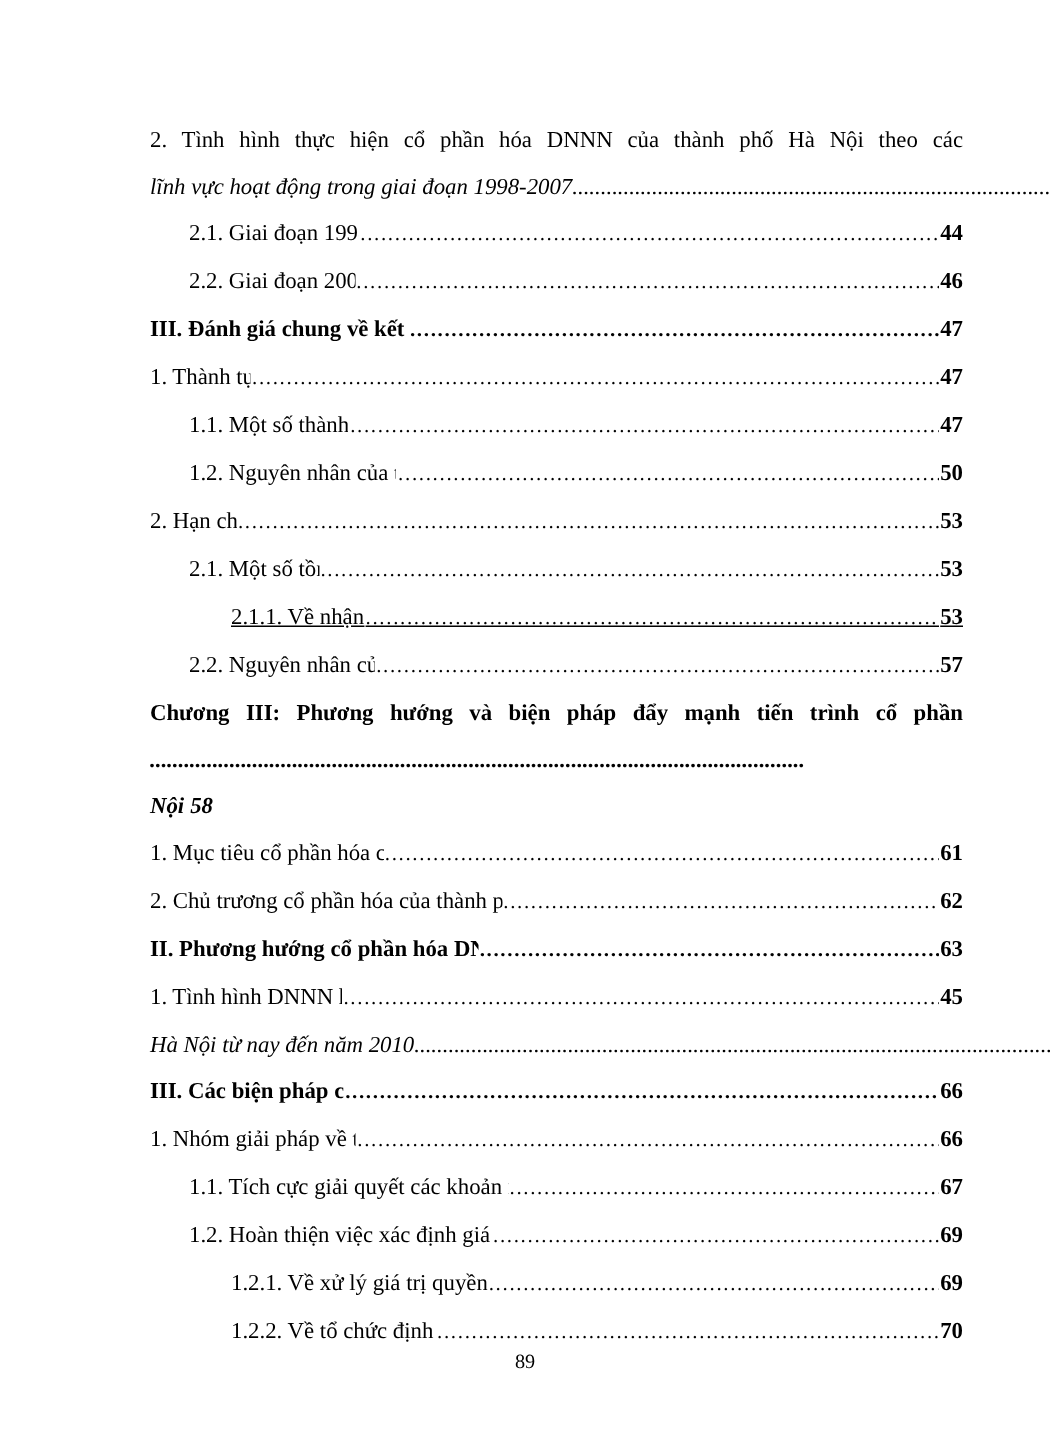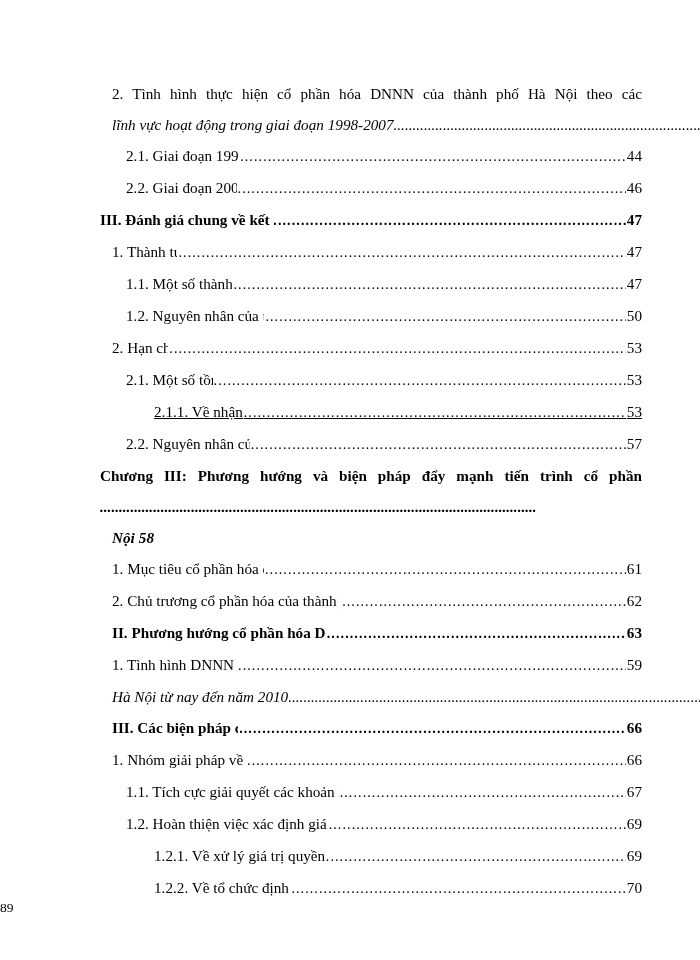--- a/index.html
+++ b/index.html
@@ -44,20 +44,21 @@
     white-space: nowrap;
     letter-spacing: 1.1px;
     font-size: 14px;
     padding: 0 1px;
     min-width: 6px;
   }
   .toc-entry .page-no {
     flex: 0 0 auto;
     text-align: right;
     padding-left: 1px;
+    font-weight: bold;
   }
   
   .toc-block {
     font-size: 15.2px;
     line-height: 31px;
   }
   .toc-block .line1 {
     display: block;
     text-align: justify;
     text-align-last: justify;
@@ -66,30 +67,30 @@
   .toc-block .line2 {
     display: flex;
     align-items: baseline;
     white-space: nowrap;
     font-style: italic;
   }
   .bold { font-weight: bold; }
   .ul { text-decoration: underline; }
 
   .i0 { margin-left: 0px; }
-  .i1 { margin-left: 12px; }
+  .i1 { margin-left: 0; }
   .i2 { margin-left: 26px; }
   .i3 { margin-left: 54px; }
 
   .footer {
     position: absolute;
     left: 0;
     right: 0;
     top: 900px;
-    text-align: left;
+    text-align: center;
     font-size: 13.5px;
     font-family: "Liberation Serif", serif;
   }
 </style>
 </head>
 <body>
 
 <div class="page">
   <div class="toc" id="toc">
       <div class="toc-block i1">
@@ -173,21 +174,21 @@
         <span class="page-no">62</span>
       </div>
       <div class="toc-entry i1 bold">
         <span class="label">II.  Phương hướng cổ phần hóa DNNN giai đoạn 2008-2010</span>
         <span class="dots">...................................................................................................................</span>
         <span class="page-no">63</span>
       </div>
       <div class="toc-entry i1">
         <span class="label">1. Tình hình DNNN hiện tại</span>
         <span class="dots">...................................................................................................................</span>
-        <span class="page-no">59</span>
+        <span class="page-no">45</span>
       </div>
       <div class="toc-block i1">
         <span class="line2">
           <span class="label">Hà Nội từ nay đến năm 2010</span>
           <span class="dots">...................................................................................................................</span>
         </span>
       </div>
       <div class="toc-entry i1 bold">
         <span class="label">III. Các biện pháp chủ yếu</span>
         <span class="dots">...................................................................................................................</span>

